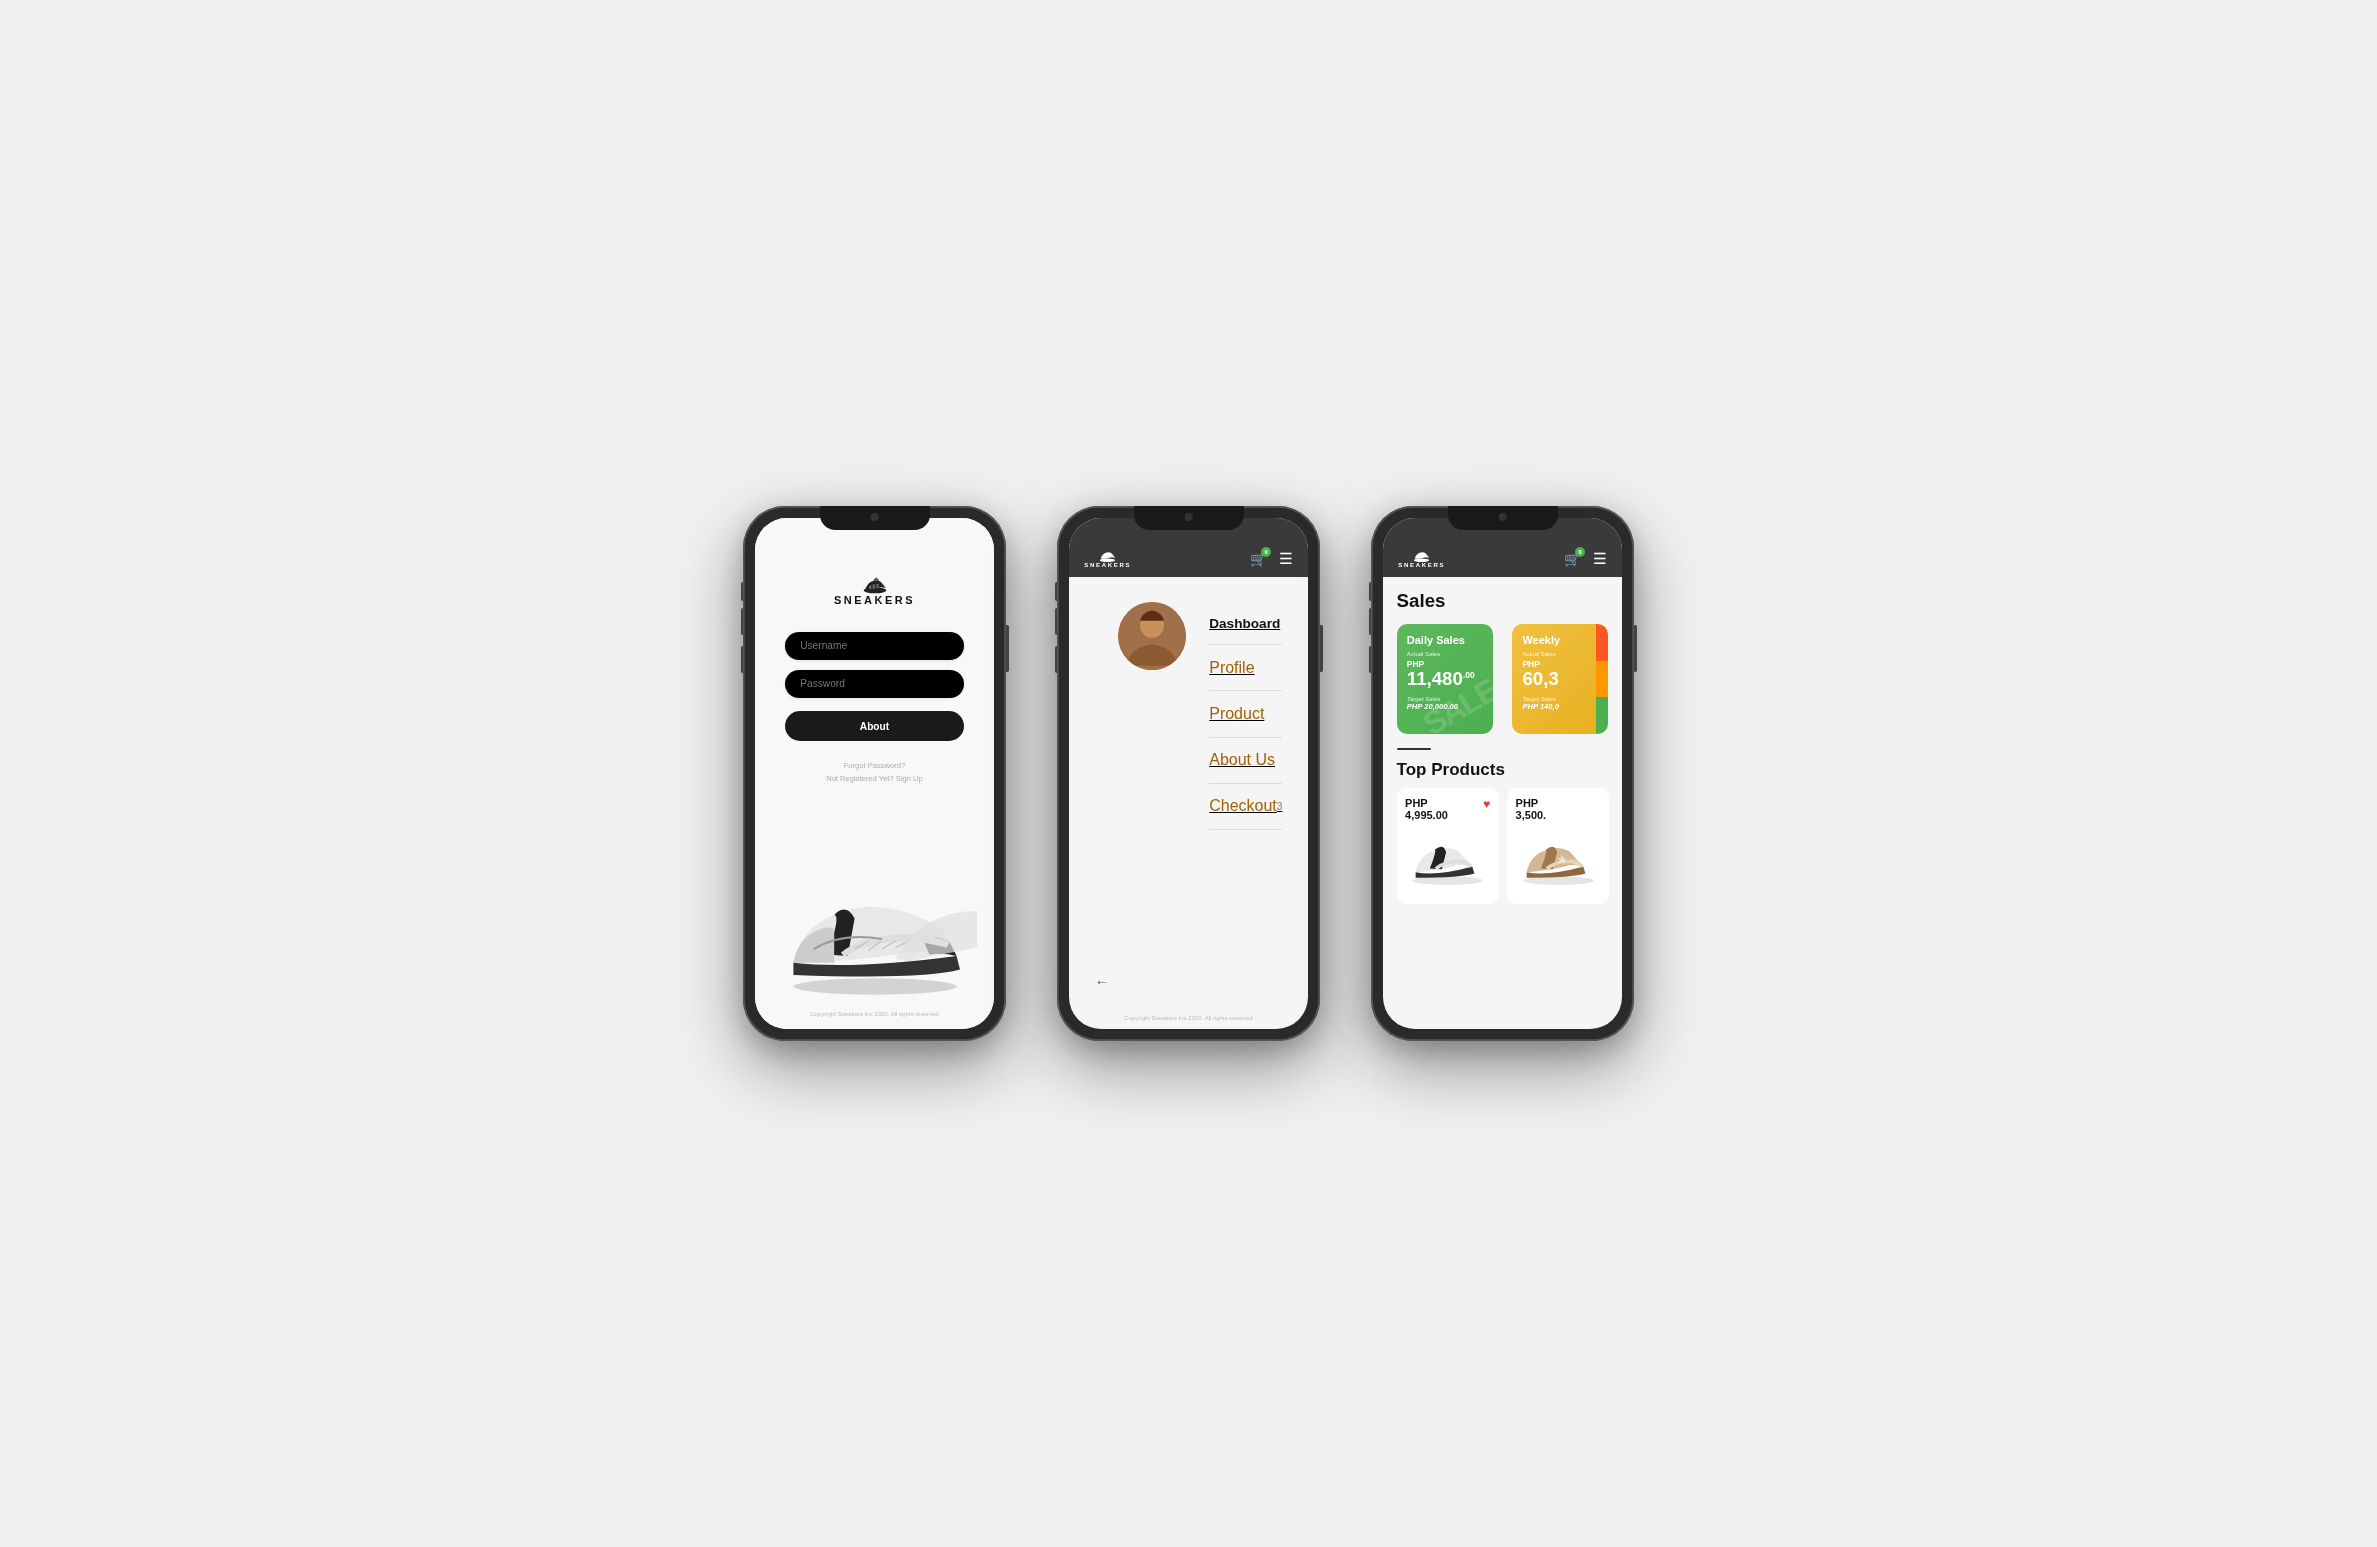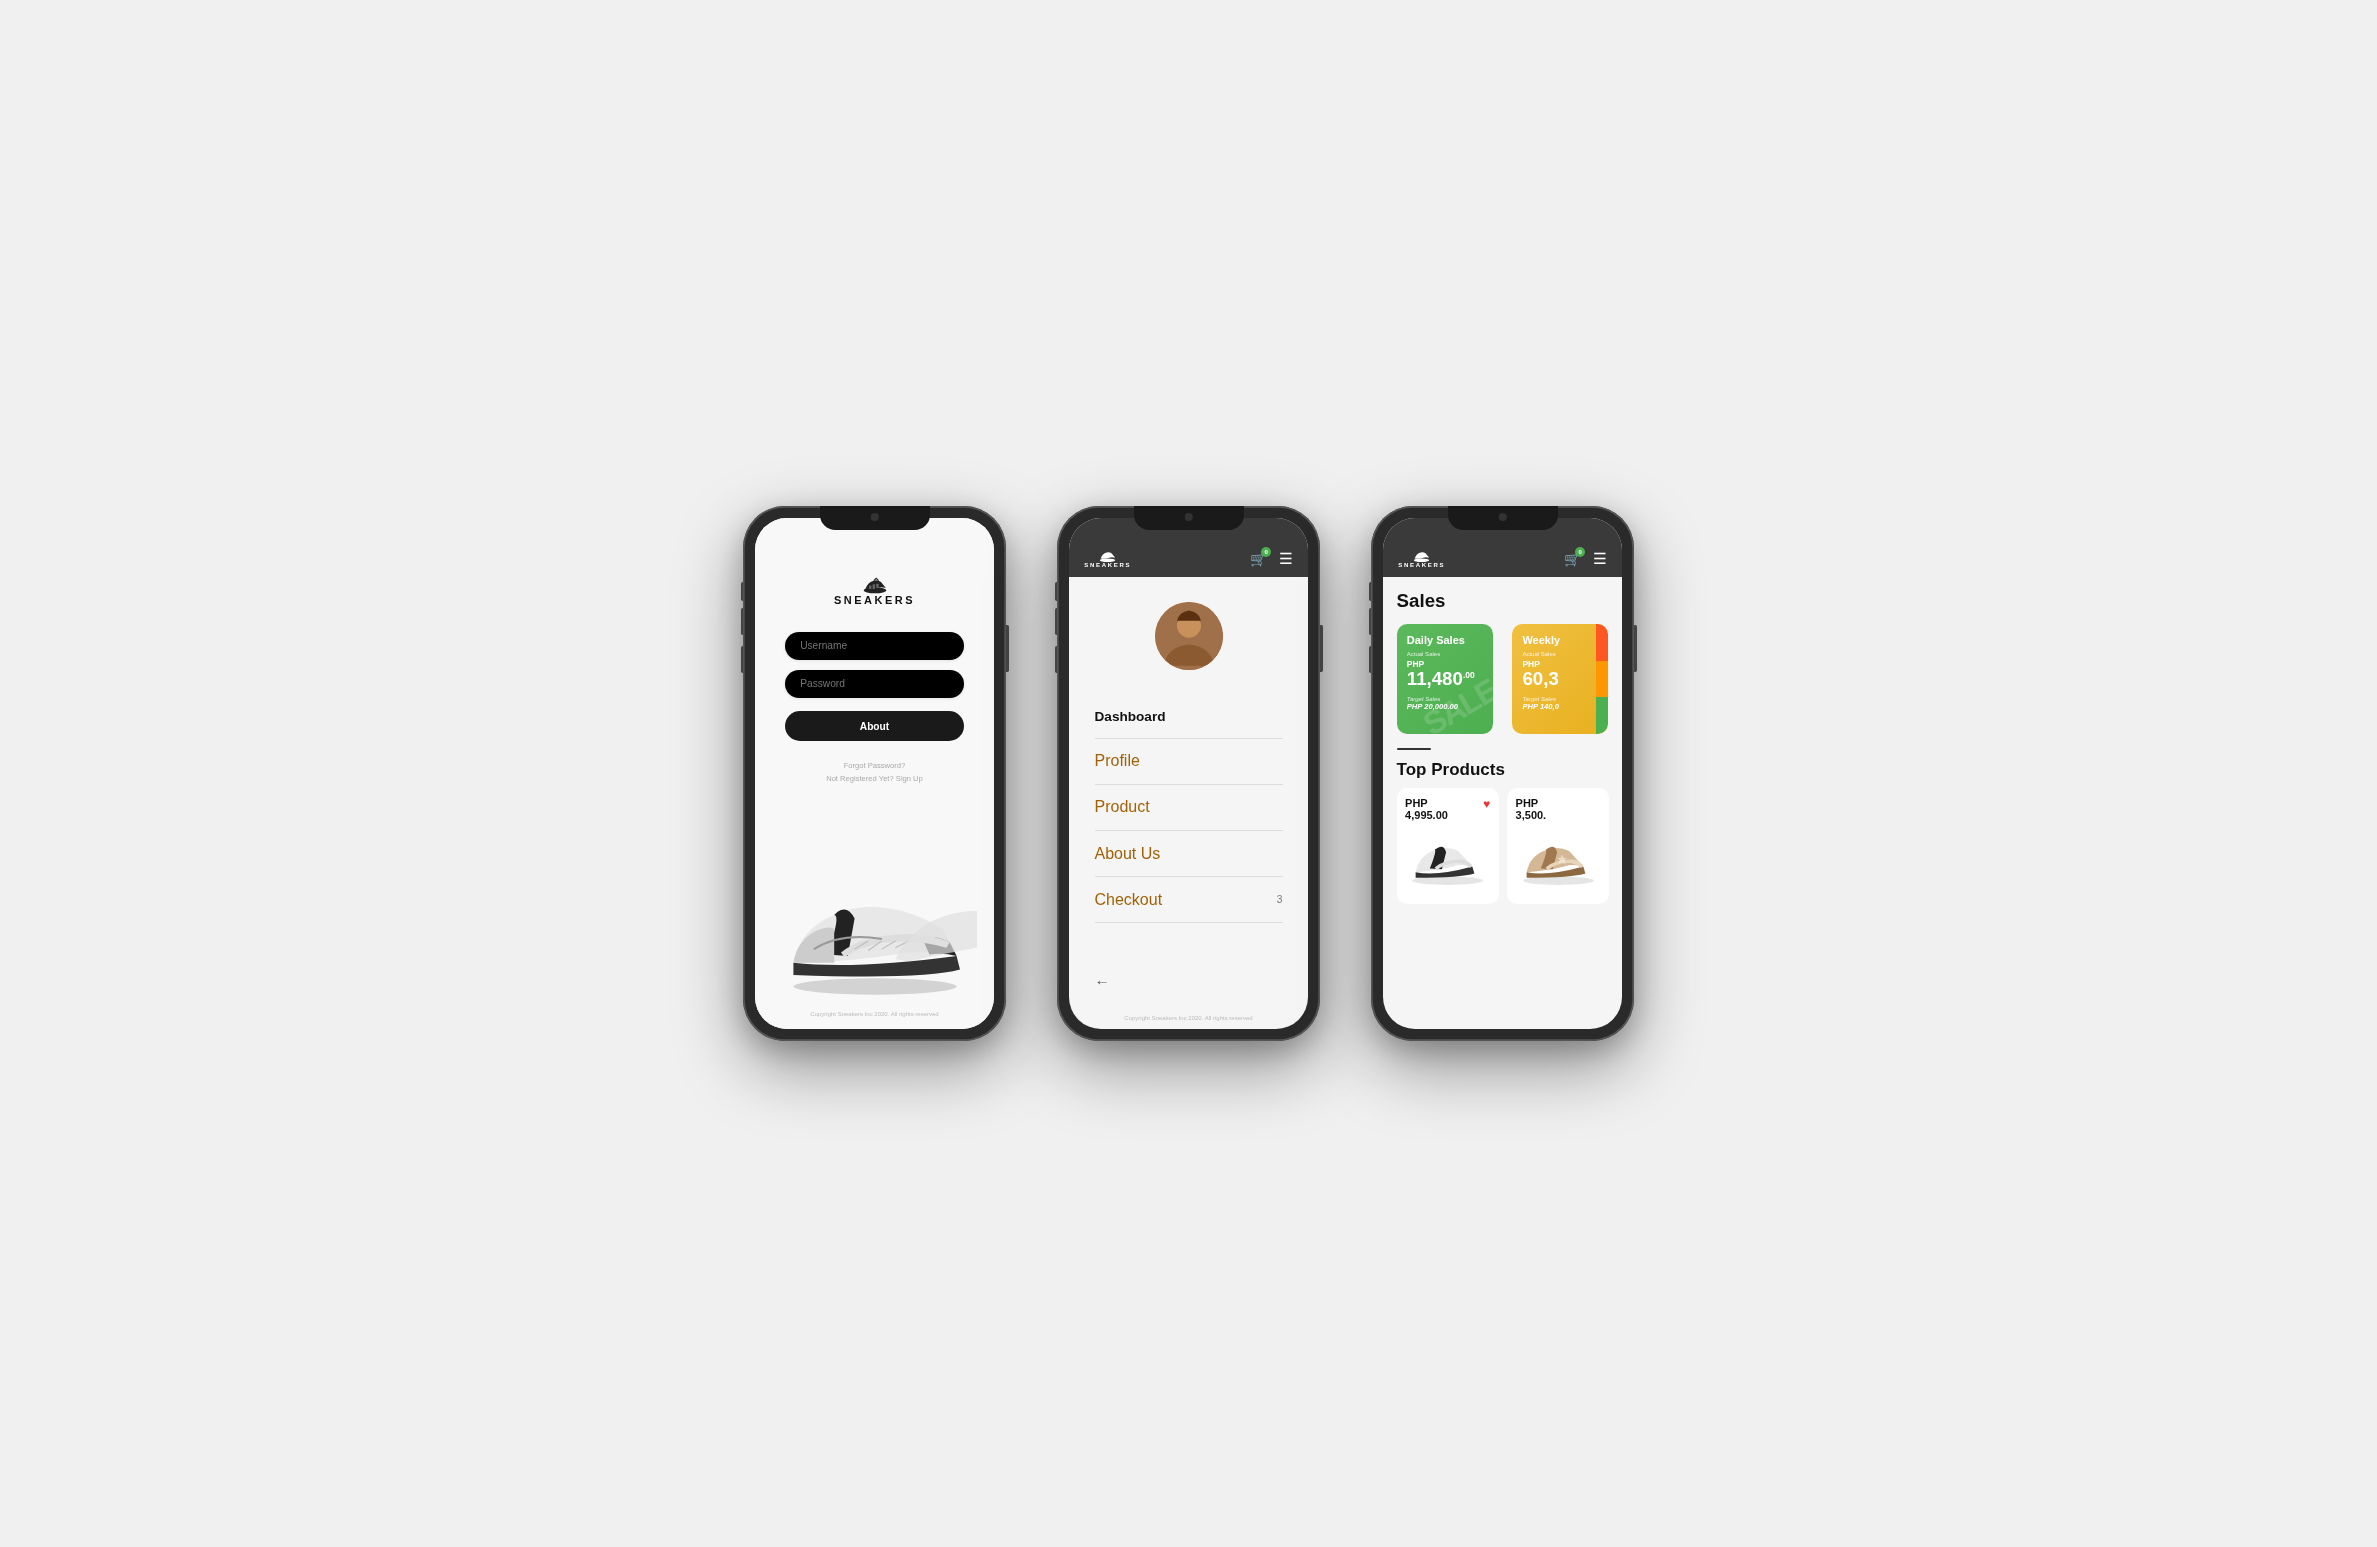--- a/index.html
+++ b/index.html
@@ -199,21 +199,22 @@
       width: 10.2px;
       height: 10.2px;
       display: flex;
       align-items: center;
       justify-content: center;
     }
     .menu-content {
       flex: 1;
       padding: 25.5px 25.5px 0;
       display: flex;
-      flex-direction: column;
+      flex-direction: row;
+      text-decoration: underline;
     }
     .user-avatar {
       width: 68px;
       height: 68px;
       border-radius: 50%;
       background: linear-gradient(135deg, #c8845a, #8b4513);
       margin: 0 auto 25.5px;
       overflow: hidden;
       display: flex;
       align-items: center;

